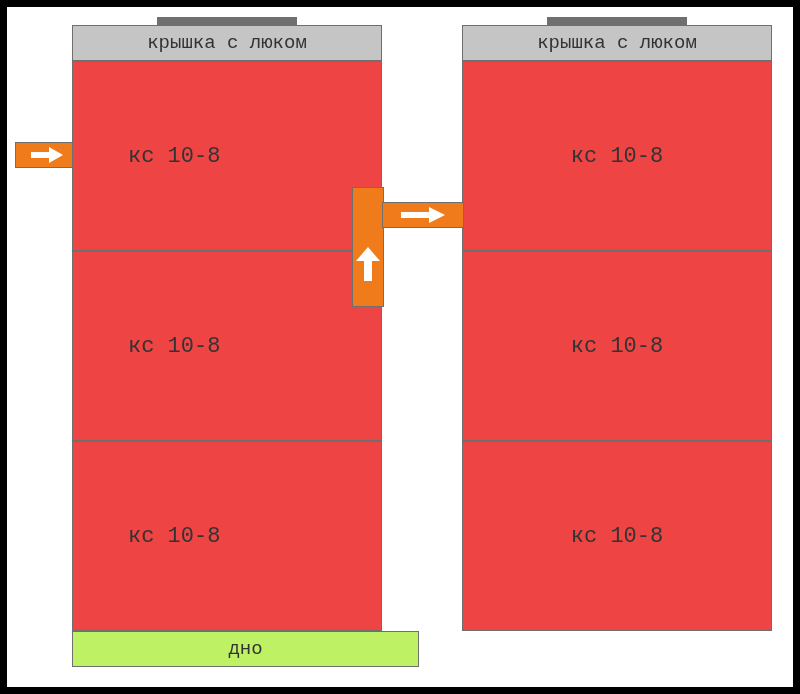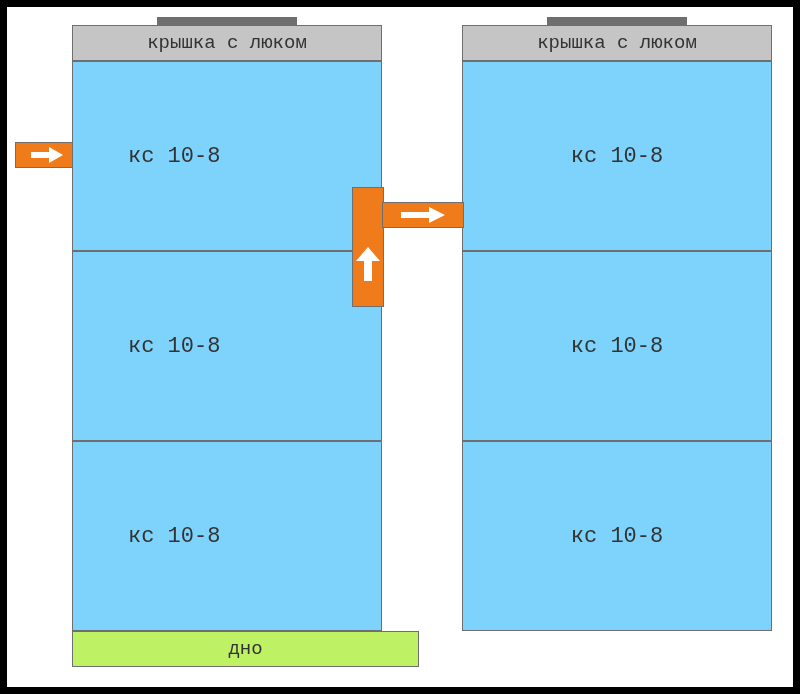--- a/index.html
+++ b/index.html
@@ -55,21 +55,21 @@
       align-items: center;
       justify-content: center;
       font-size: 19px;
       color: #333333;
     }
     .ring {
       position: absolute;
       left: 0;
       width: 310px;
       height: 190px;
-      background: #7dd3fc;
+      background: #ef4444;
       border: 1px solid #6f6f6f;
       display: flex;
       align-items: center;
       font-size: 22px;
       color: #333333;
     }
     .ring-label-left {
       padding-left: 55px;
     }
     .ring-label-right {

